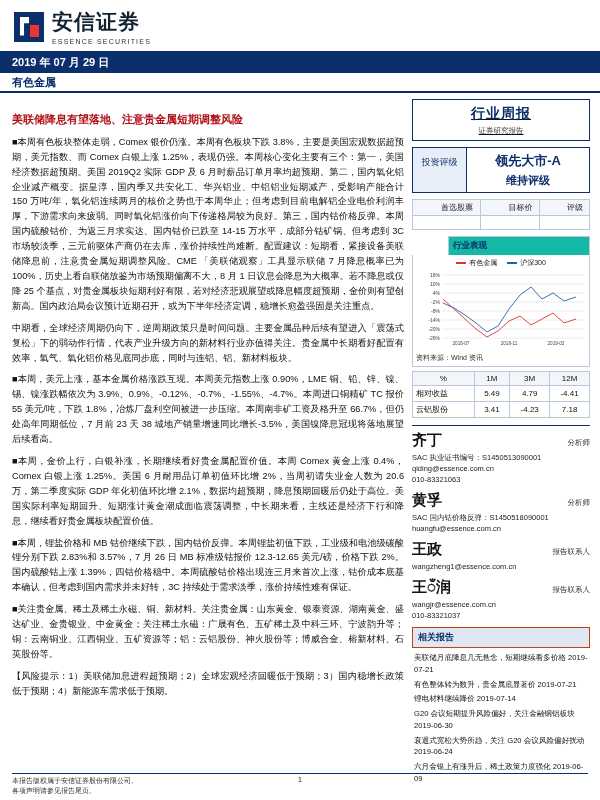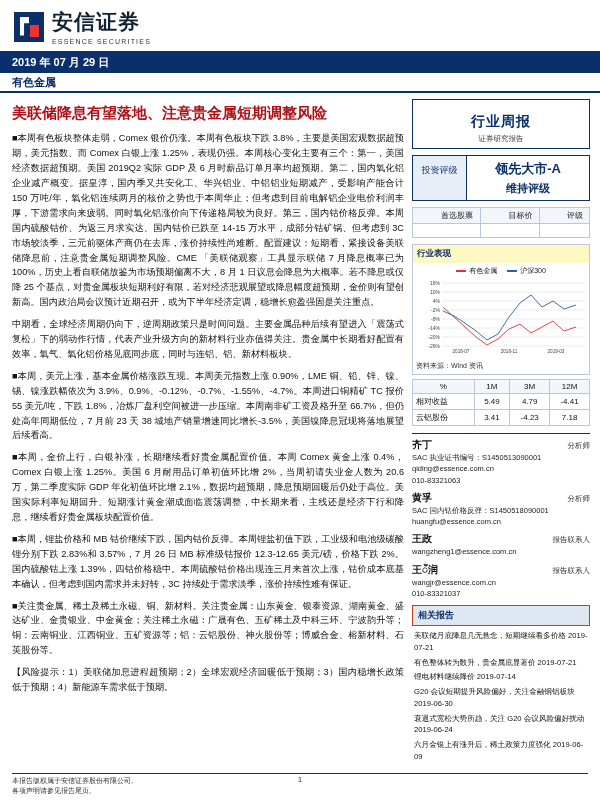--- a/index.html
+++ b/index.html
@@ -53,51 +53,52 @@
     border-bottom:2px solid #0b2f6b;
     margin: 0 0 0 0;
   }
 
   
   .cols { display:flex; padding: 6px 10px 0 12px; }
   .col-left { width: 400px; padding-right:8px; }
   .col-right { width: 178px; }
 
   .title-cn {
-    color:#b01018; font-size:15px; font-weight:bold;
-    line-height:1.35; margin: 4px 0 8px 0;
+    color:#b01018; font-size:11px; font-weight:bold;
+    line-height:1.35; margin: 13px 0 8px 0;
   }
   .para {
     font-size:9.2px; line-height:1.62; text-align:justify;
     margin: 0 0 7px 0; color:#111;
   }
 
   
   .rpt-type {
     border:1px solid #0b2f6b; text-align:center;
-    padding:13px 0 4px 0; margin-bottom:6px;
+    padding:5px 0 4px 0; margin-bottom:6px;text-decoration:underline;
   }
   .rpt-type .t1 { font-size:14px; font-weight:bold; color:#0b2f6b; letter-spacing:1px;}
   .rpt-type .t2 { font-size:7.5px; color:#444; margin-top:3px; }
 
   .rating-box { border:1px solid #0b2f6b; margin-bottom:6px; }
   .rating-row { display:flex; }
   .rating-label {
     width:54px; background:#e8eef7; color:#0b2f6b;
     font-size:9px; padding:9px 3px; text-align:center; line-height:1.3;
     border-right:1px solid #0b2f6b;
   }
   .rating-val { flex:1; text-align:center; padding:4px 2px; }
   .rating-val .v1 { font-size:13px; font-weight:bold; color:#0b2f6b; }
   .rating-val .v2 { font-size:11px; font-weight:bold; color:#0b2f6b; margin-top:3px;}
 
   .sect-head {
-    background:#fef9c3; color:#0b2f6b; font-size:8.5px;
+    background:#14b8a6; color:#0b2f6b; font-size:8.5px;
     padding:3px 4px; border:1px solid #b9c7dc; border-bottom:none;
     font-weight:bold;
+    margin-left:36px;
   }
   .tbl { width:100%; border-collapse:collapse; font-size:8px; }
   .tbl th, .tbl td {
     border:1px solid #b9c7dc; padding:2px 3px; text-align:center; color:#222;
   }
   .tbl th { background:#f2f5fa; font-weight:normal;padding-left:24px; }
 
   .chart-box { border:1px solid #b9c7dc; border-top:none; padding:3px; }
   .legend { display:flex; gap:10px; font-size:7px; justify-content:center; margin-bottom:1px;}
   .legend i { display:inline-block; width:10px; height:2px; vertical-align:middle; margin-right:3px;}
@@ -105,21 +106,21 @@
 
   .perf-tbl { width:100%; border-collapse:collapse; font-size:8px; margin-top:4px;}
   .perf-tbl th, .perf-tbl td { border:1px solid #b9c7dc; padding:2px 3px; text-align:center;}
   .perf-tbl th { background:#f2f5fa; font-weight:normal;}
   .perf-tbl td.lbl { text-align:left; }
 
   .analyst {
     border-top:1px solid #0b2f6b; margin-top:7px; padding-top:3px;
     font-size:7.5px; line-height:1.5; color:#222;
   }
-  .analyst .nm { font-size:10px; font-weight:bold; color:#111; }
+  .analyst .nm { font-size:15px; font-weight:bold; color:#111; }
   .analyst .role { font-size:7.5px; color:#333; }
   .analyst .row { margin-bottom:4px; }
 
   .rel-head {
     background:#dfe7f2; color:#0b2f6b; font-size:9px;
     padding:3px 5px; font-weight:bold; margin-top:6px;
     border:1px solid #c2410c;
   }
   .rel-list { font-size:7.6px; line-height:1.55; padding:4px 2px 0 2px; color:#111;}
   .rel-list div { margin-bottom:3px; }

